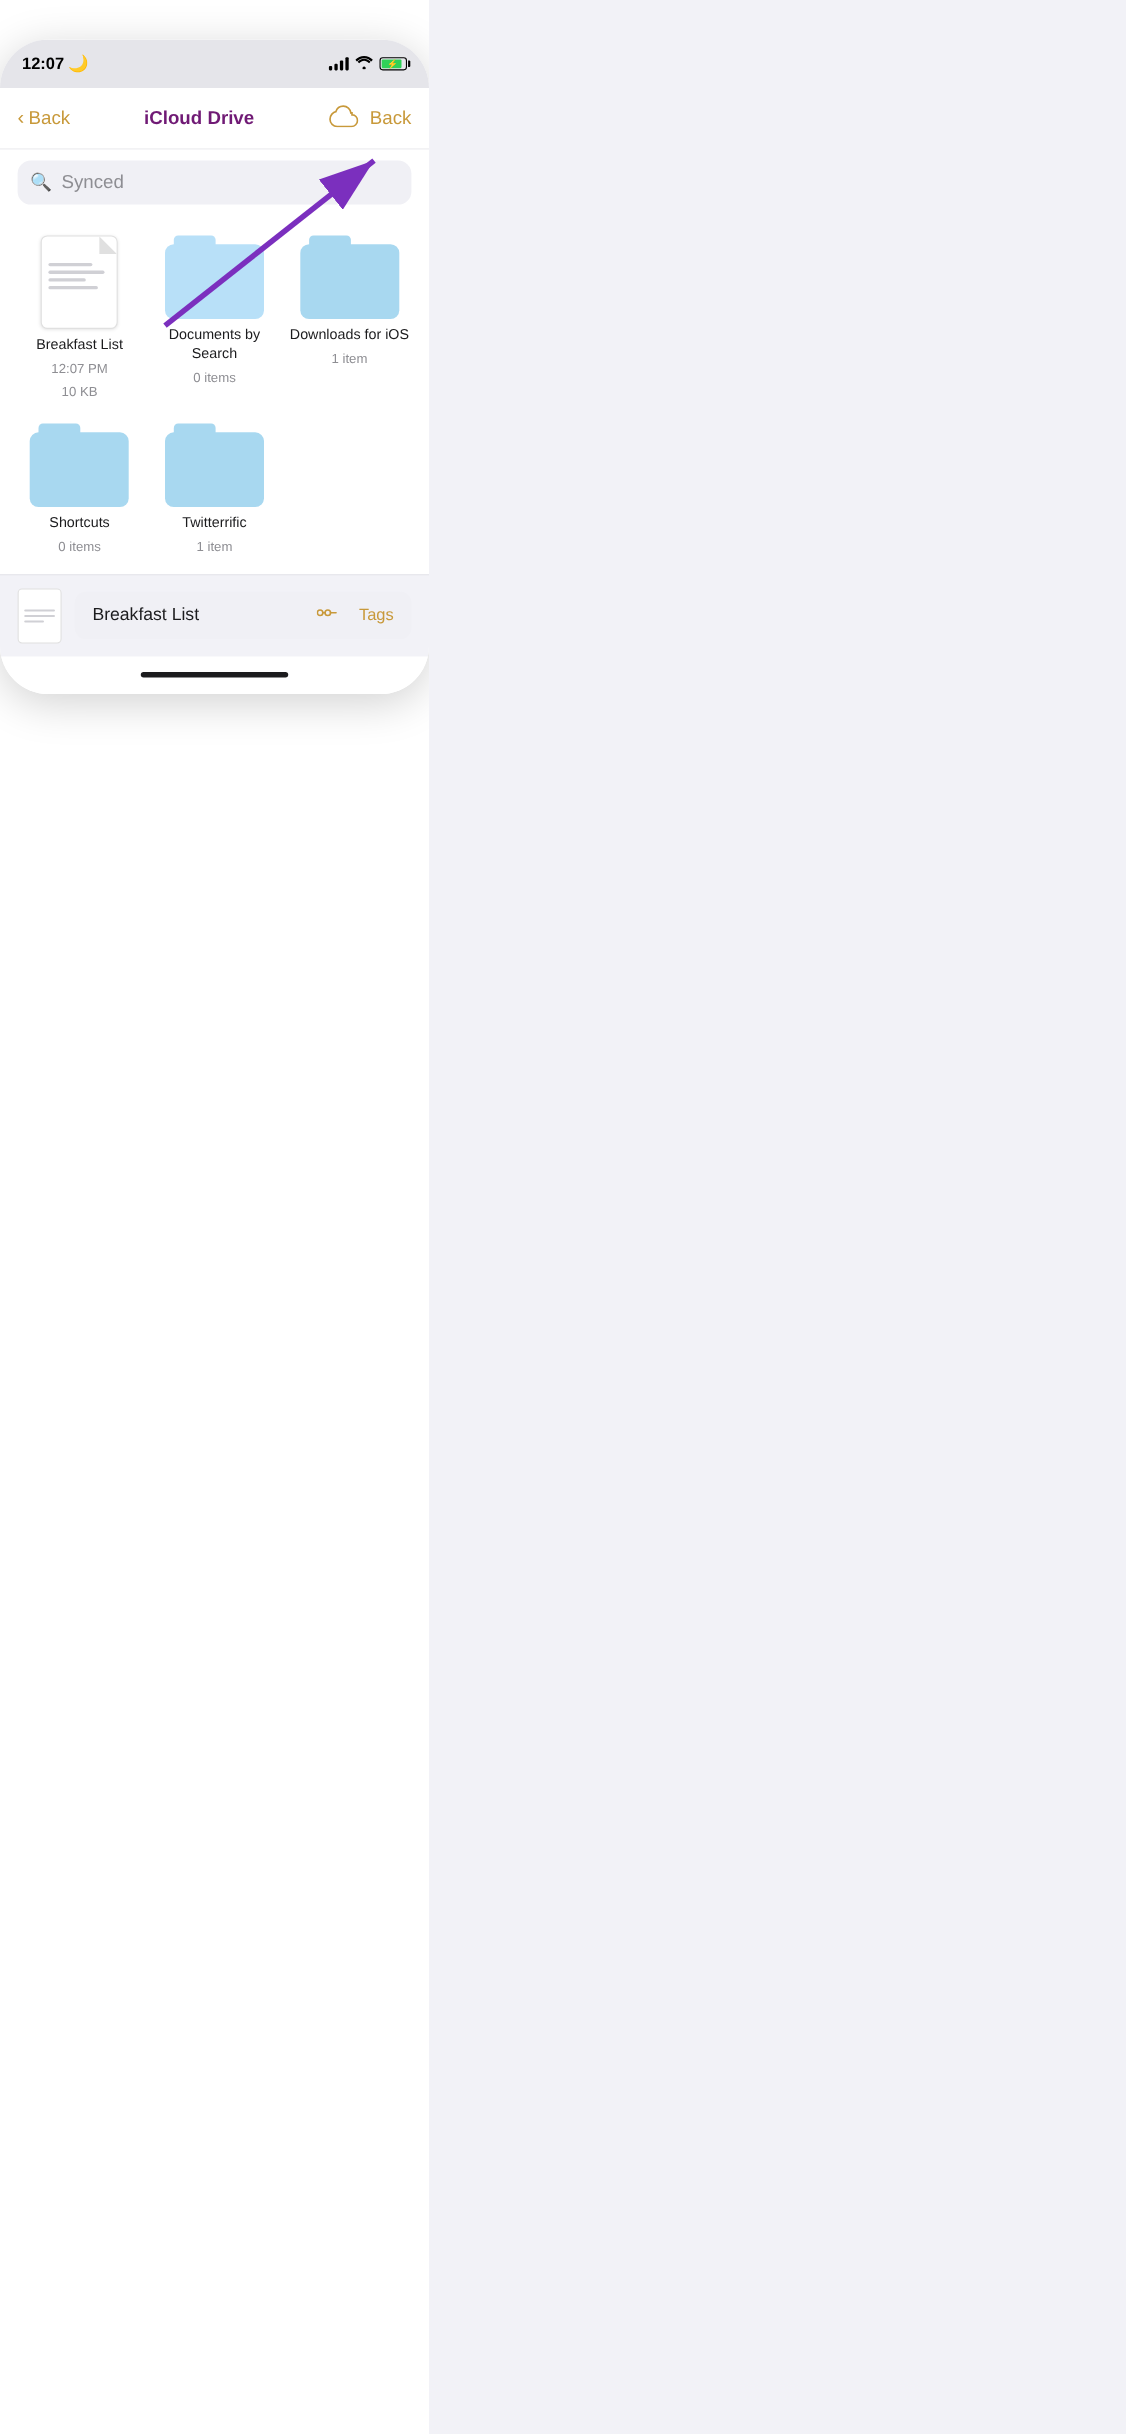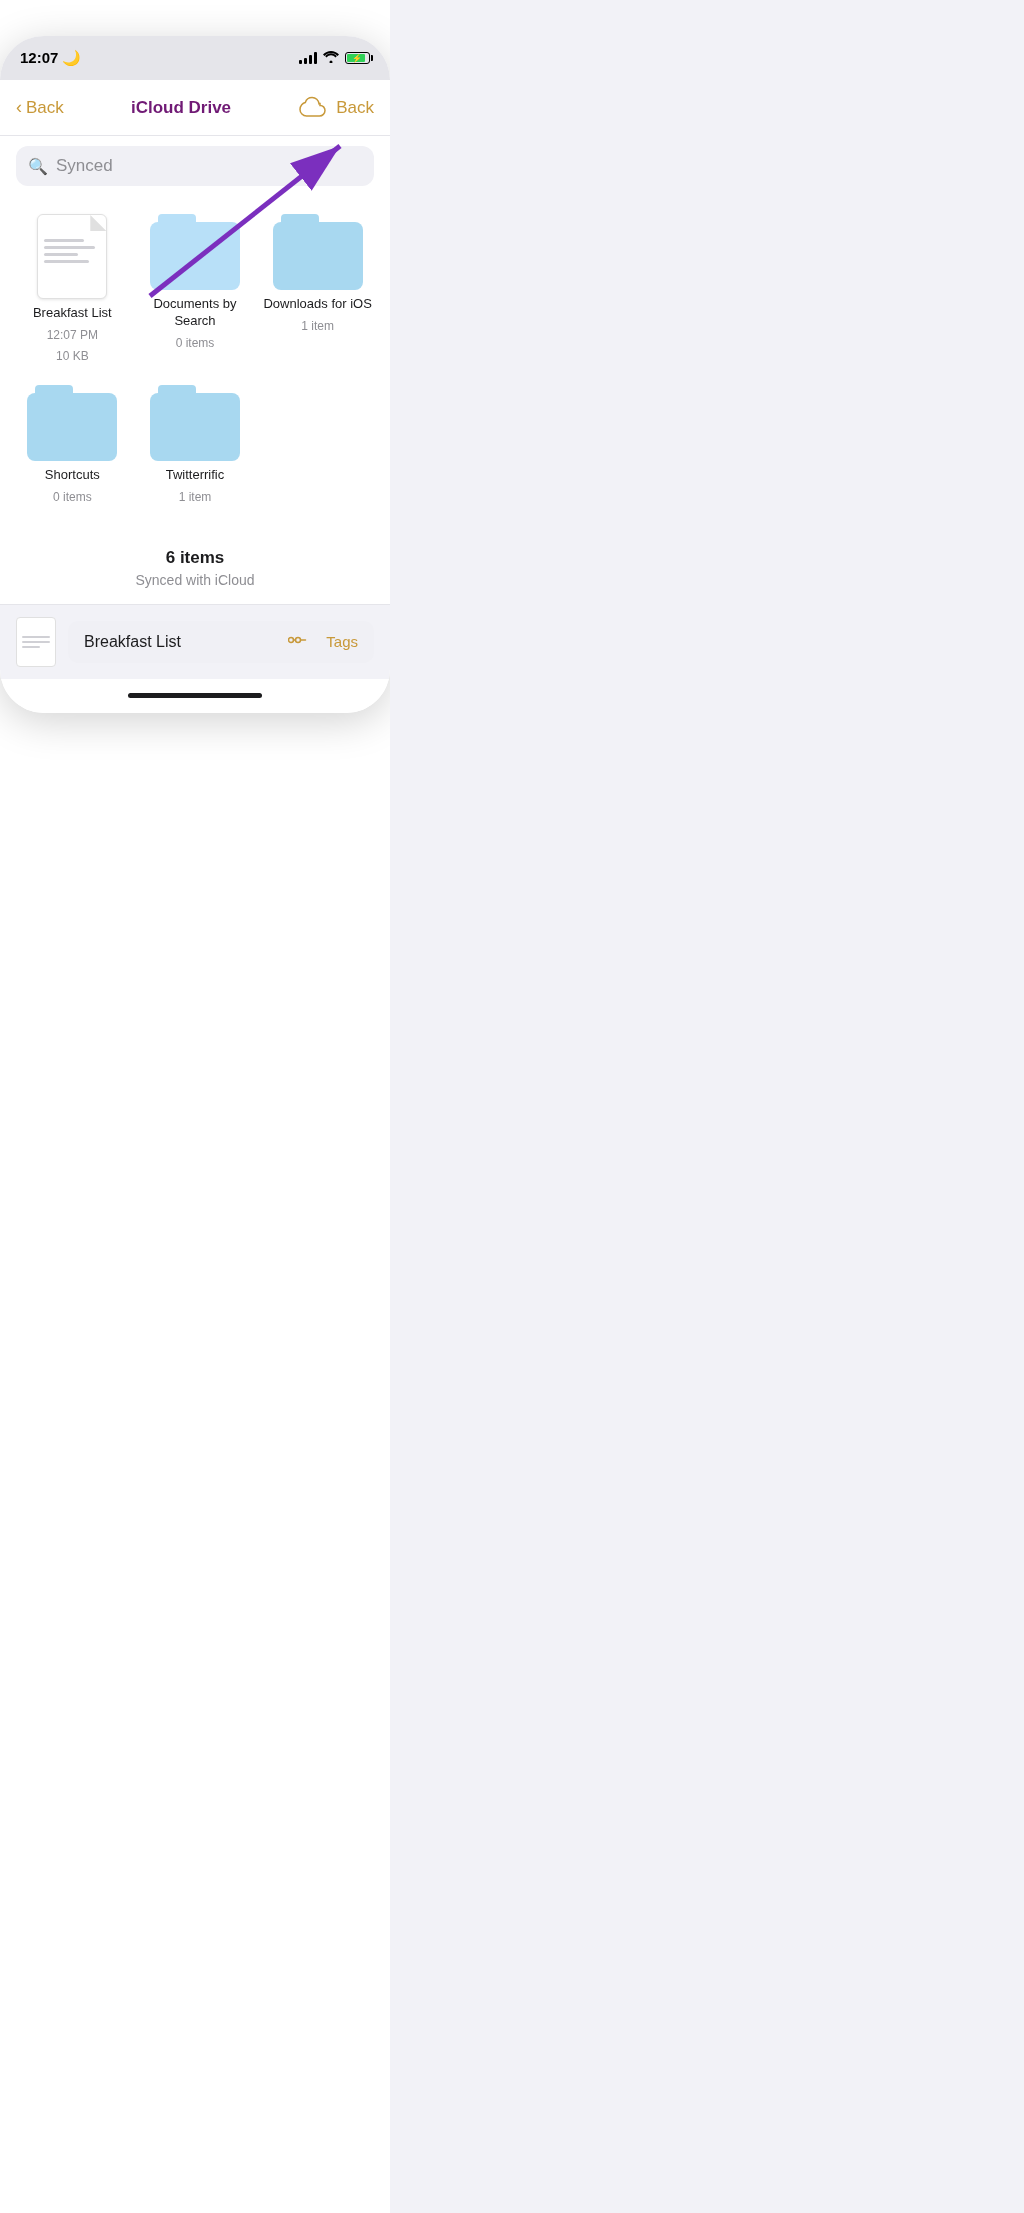--- a/index.html
+++ b/index.html
@@ -483,24 +483,20 @@
         <div class="folder-icon">
           <div class="folder-tab"></div>
           <div class="folder-body"></div>
         </div>
         <span class="file-name">Twitterrific</span>
         <span class="file-meta">1 item</span>
       </div>
 
     </div>
 
-    <div class="footer-info">
-      <div class="footer-count">6 items</div>
-      <div class="footer-sync">Synced with iCloud</div>
-    </div>
 
     <div class="bottom-sheet">
       <div class="sheet-doc-thumb">
         <div class="sheet-doc-lines">
           <div class="sheet-doc-line"></div>
           <div class="sheet-doc-line"></div>
           <div class="sheet-doc-line" style="width: 18px;"></div>
         </div>
       </div>
       <div class="sheet-info">

